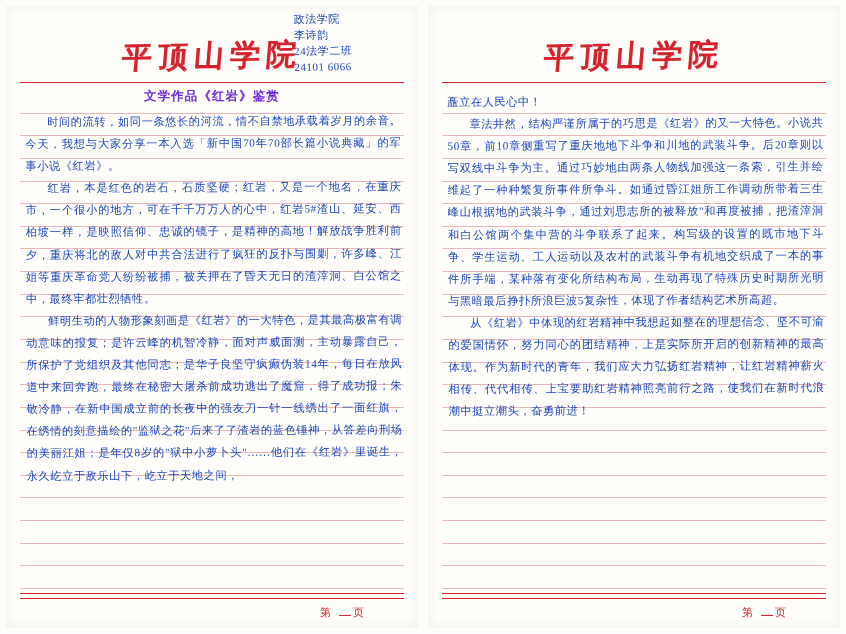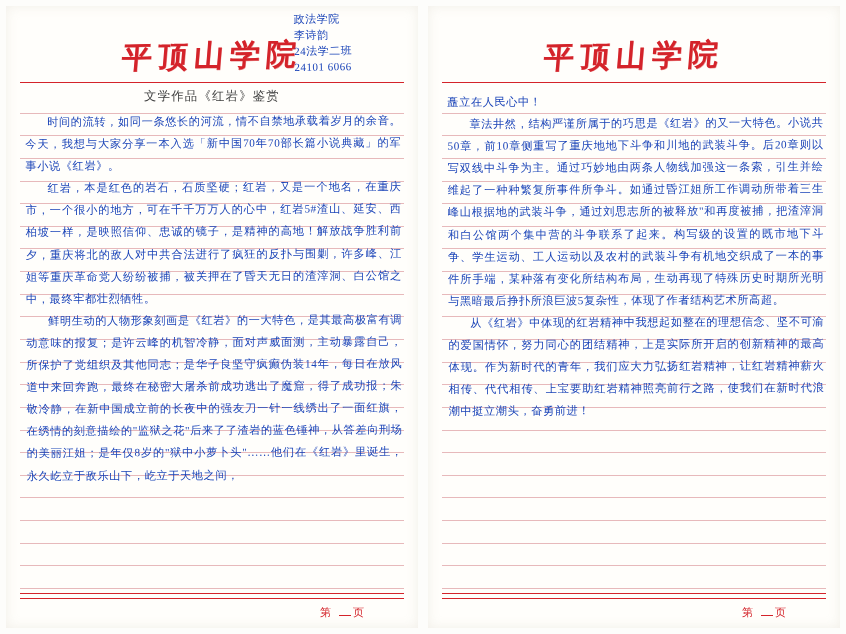--- a/index.html
+++ b/index.html
@@ -98,23 +98,24 @@
   .hw .t {
     display: block;
     white-space: normal;
   }
   .hw .ind { text-indent: 22px; }
   .title-line {
     position: absolute;
     left: 0; right: 0;
     text-align: center;
     font-family: "Liberation Serif", serif;
-    color: #404040;
+    color: #6d28d9;
     font-size: 12.4px;
     letter-spacing: 1.2px;
+    font-weight: bold;
   }
   
   .annot {
     position: absolute;
     top: 4px;
     left: 288px;
     width: 120px;
     font-family: "Liberation Serif", serif;
     color: #1b44b8;
     font-size: 11px;

